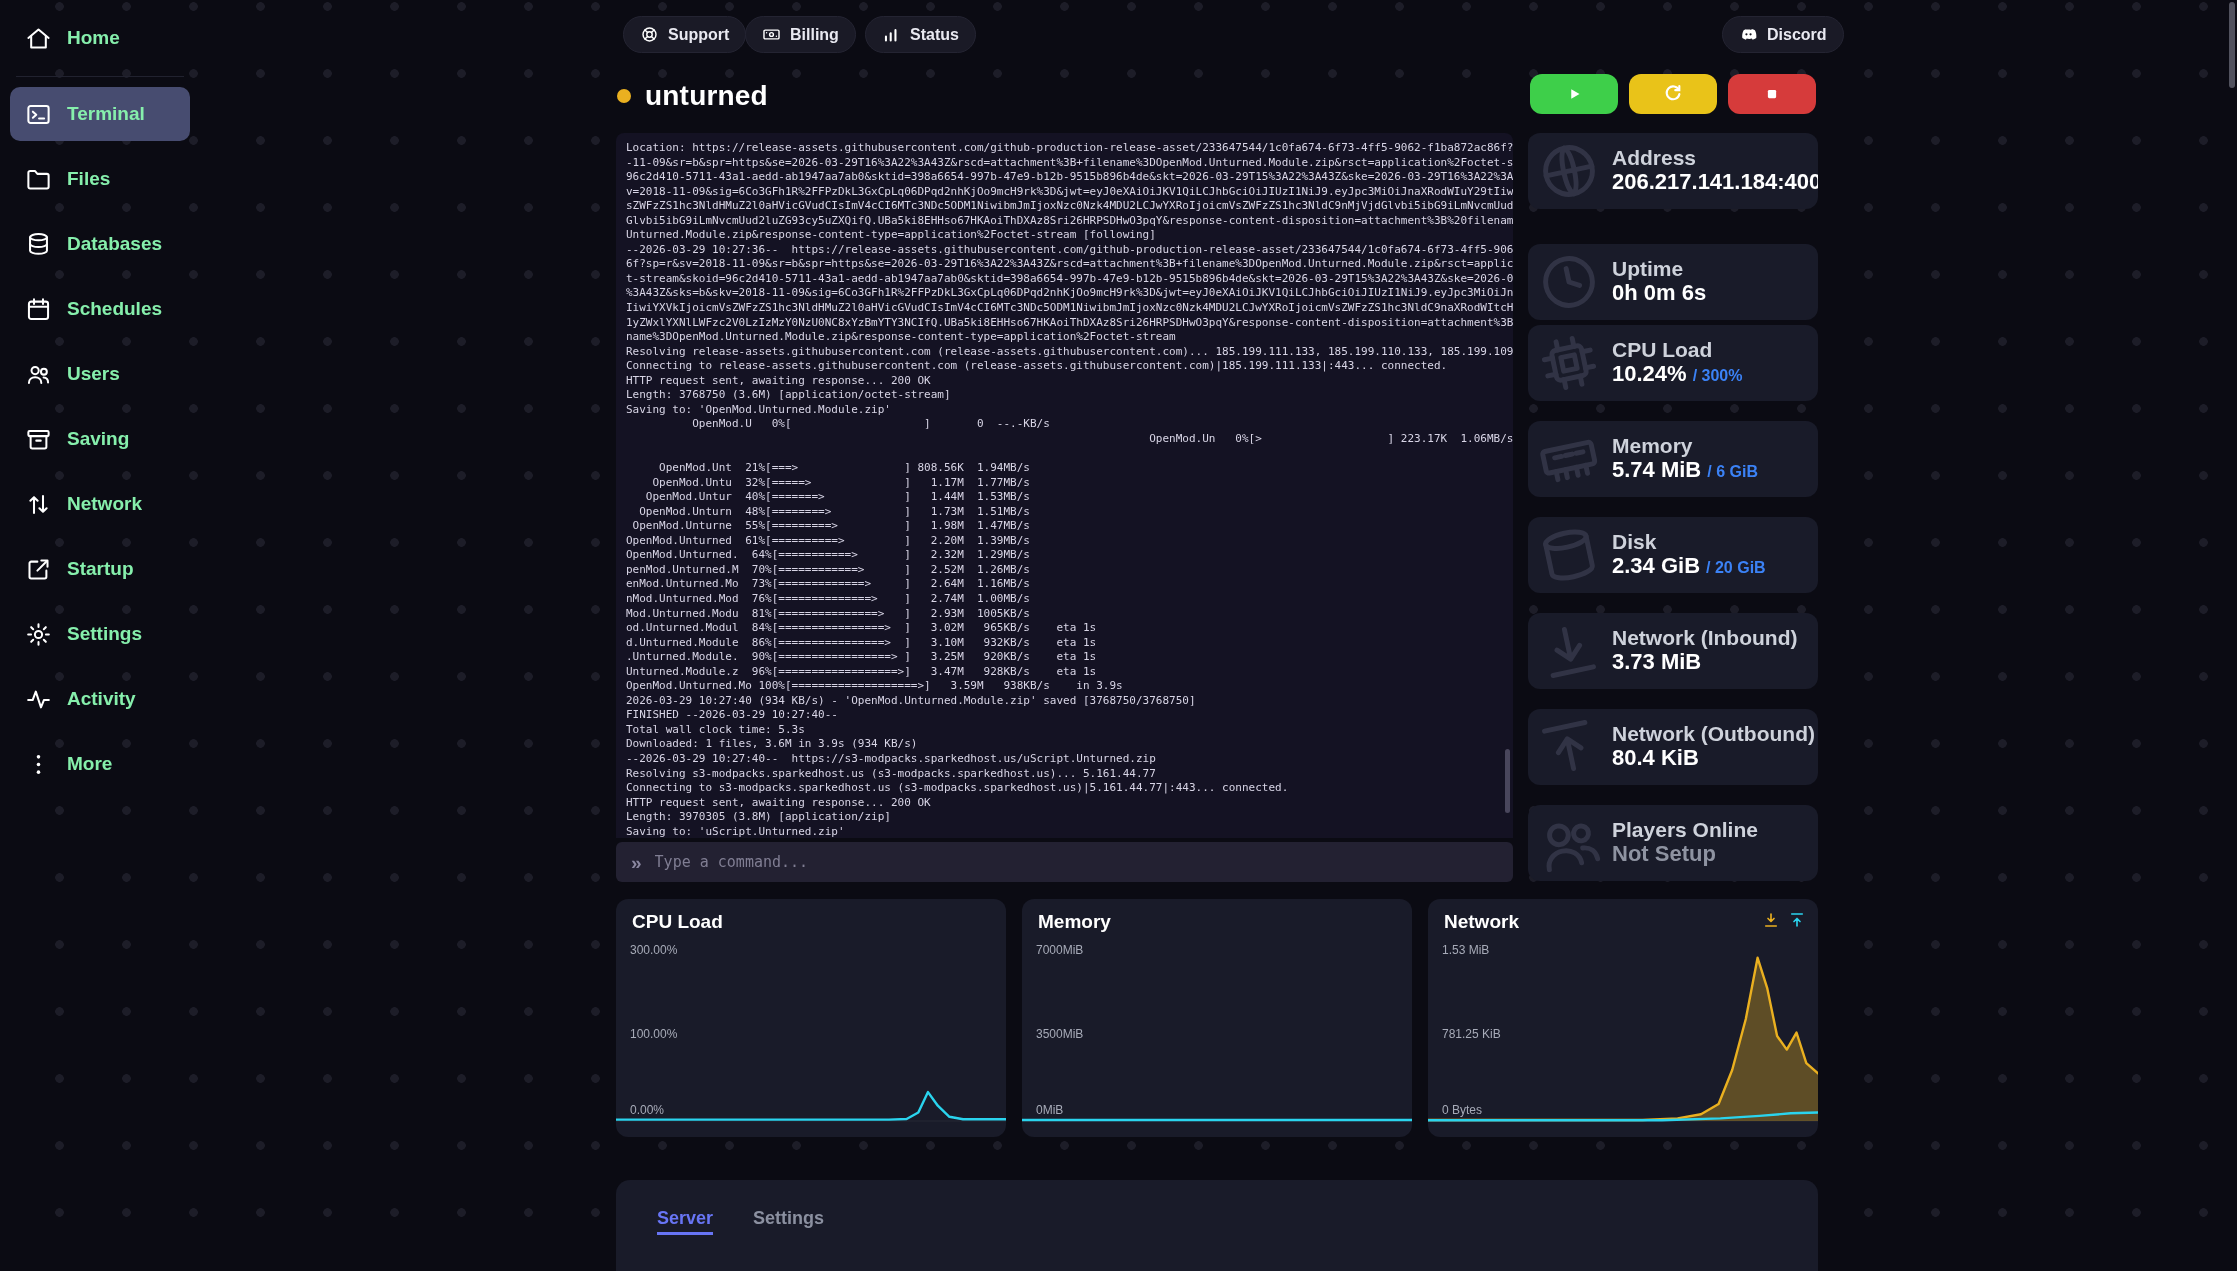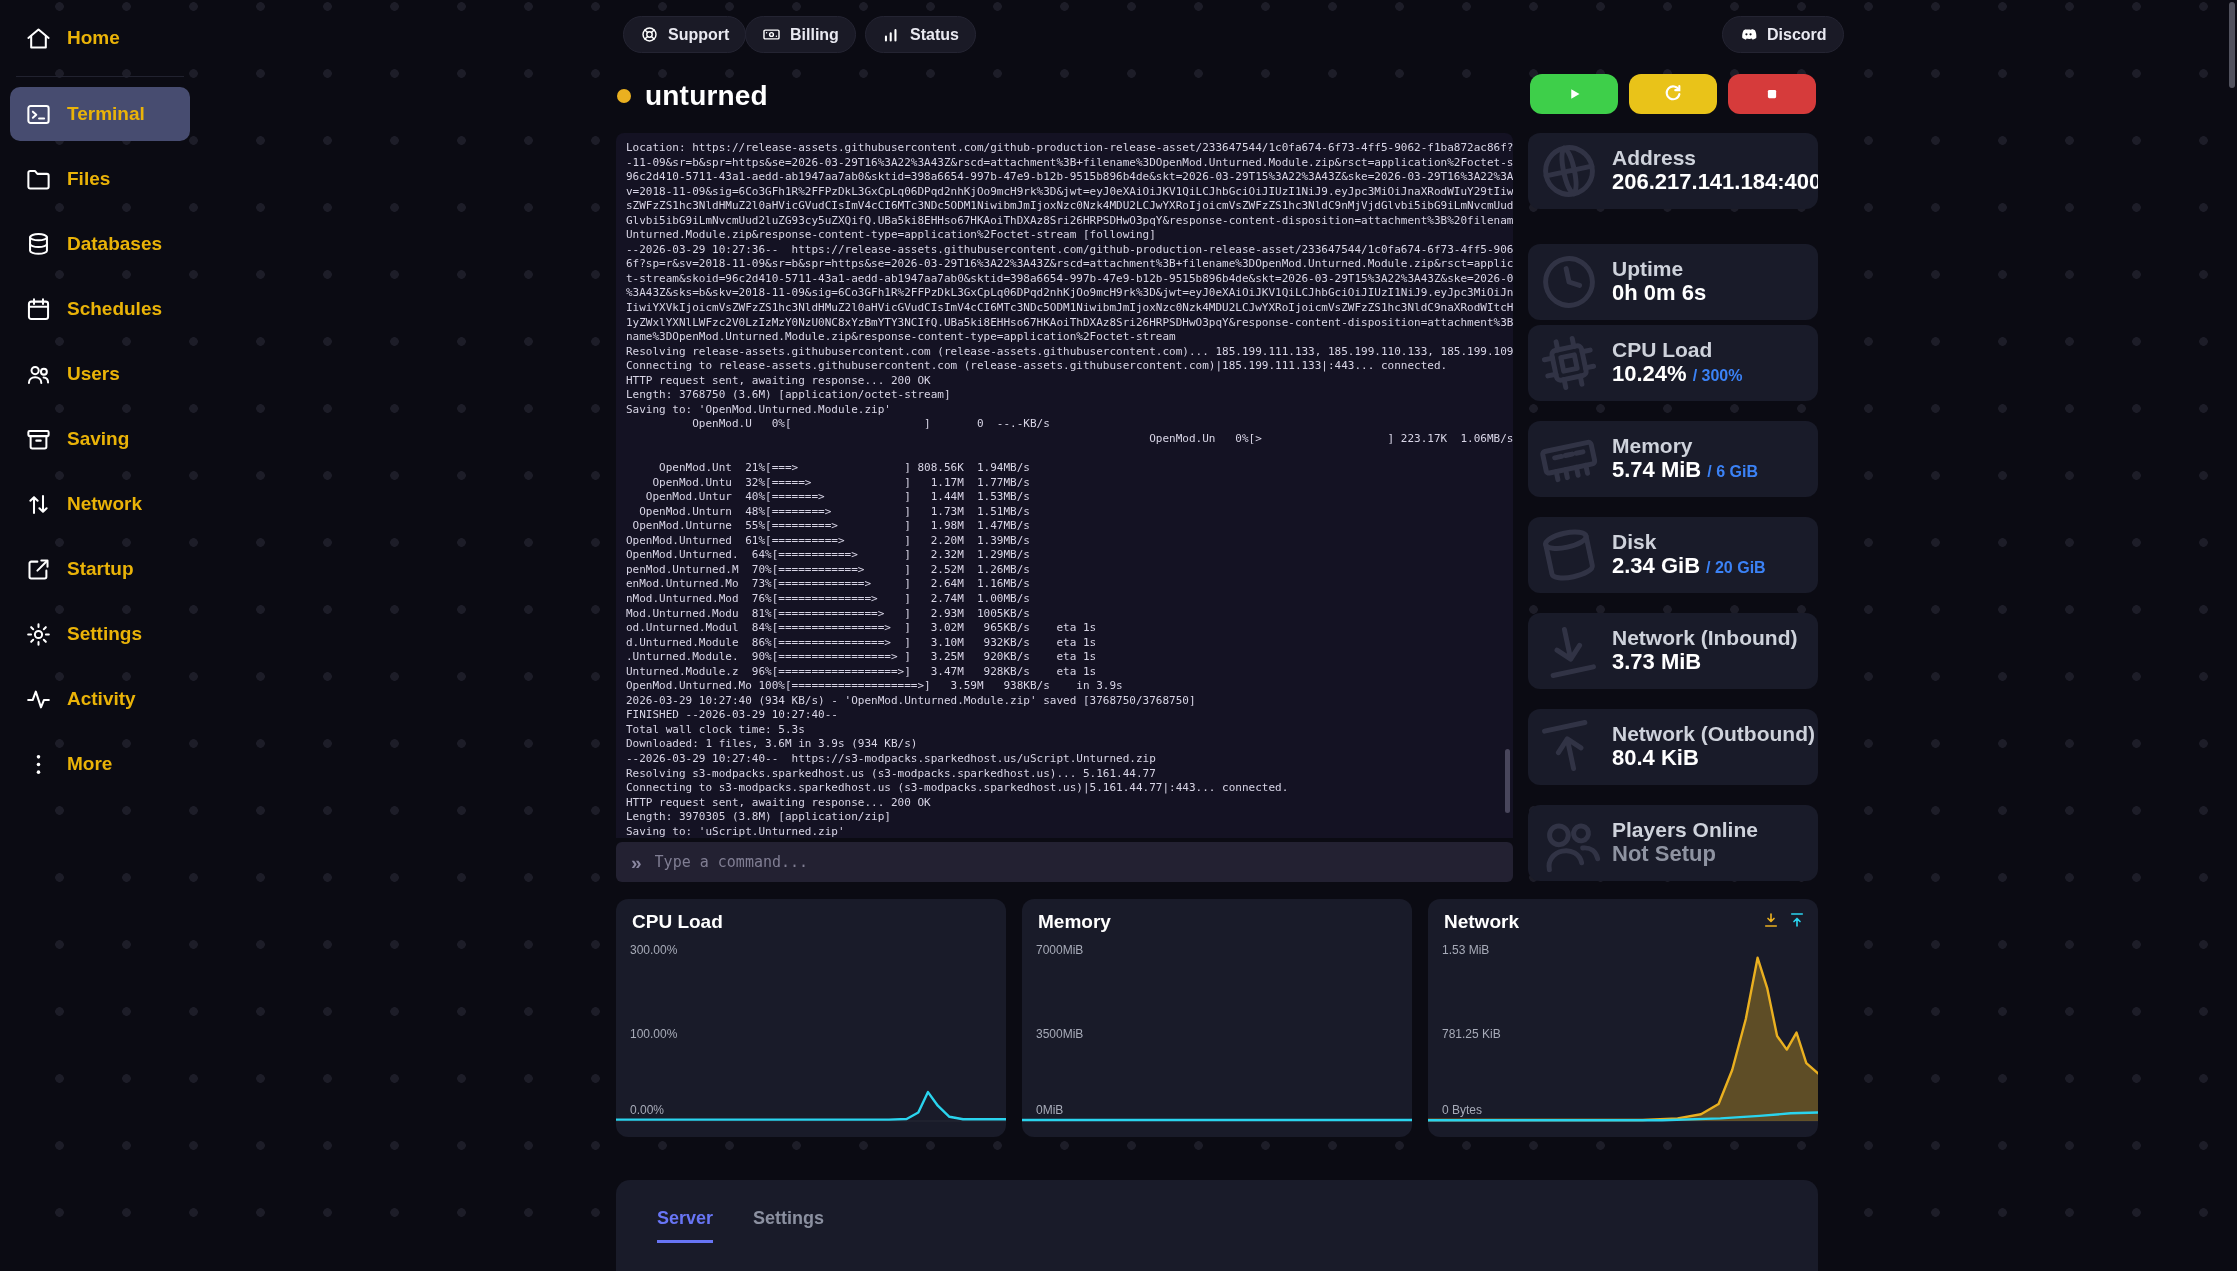--- a/index.html
+++ b/index.html
@@ -13,21 +13,21 @@
     font-family:"Liberation Sans", sans-serif;
     color:#ffffff;
   }
   svg { display:block; }
 
   
   .sidebar { position:absolute; left:0; top:0; width:200px; height:100%; z-index:3; }
   .side-item {
     height:54px; margin:0 10px 11px 10px; border-radius:10px;
     display:flex; align-items:center; gap:15px; padding-left:15px;
-    font-size:19px; font-weight:700; color:#eab308; cursor:pointer;
+    font-size:19px; font-weight:700; color:#86efac; cursor:pointer;
   }
   .side-item:first-child { margin-top:11px; }
   .side-item.active { background:#474c70; }
   .side-icon { width:27px; height:27px; color:#ffffff; flex:0 0 27px; }
   .side-icon svg { width:27px; height:27px; }
   .side-divider { height:1px; background:#21222f; margin:0 16px 10px 16px; }
 
   
   .pill {
     position:absolute; top:16px; height:37px; border-radius:19px;
@@ -87,21 +87,21 @@
   .chart-card { position:absolute; top:899px; width:390px; height:238px; background:#191b29; border-radius:12px; overflow:hidden; }
   .chart-title { position:absolute; left:16px; top:12px; font-size:19px; font-weight:700; color:#ffffff; z-index:2; }
   .chart-tick { position:absolute; left:14px; font-size:12px; color:#a7abb8; z-index:2; }
   .chart-svg { position:absolute; left:0; top:0; }
   .chart-badges { position:absolute; right:12px; top:12px; display:flex; gap:8px; z-index:2; }
   .chart-badges svg { width:18px; height:18px; }
 
   
   .bottom-panel { position:absolute; left:616px; top:1180px; width:1202px; height:180px; background:#191b29; border-radius:14px; }
   .tabs { display:flex; gap:40px; padding:28px 0 0 41px; }
-  .tab { font-size:18px; font-weight:600; color:#8b90a0; padding-bottom:11px; cursor:pointer; border-bottom:3px solid transparent; }
+  .tab { font-size:18px; font-weight:600; color:#8b90a0; padding-bottom:3px; cursor:pointer; border-bottom:3px solid transparent; }
   .tab.active { color:#6875f5; border-bottom-color:#6875f5; }
 
   .page-scrollbar { position:absolute; right:2px; top:2px; width:6px; height:86px; background:#8d8e9c; opacity:0.55; border-radius:3px; }
 </style>
 </head>
 <body>
 
 <nav class="sidebar">
     <div class="side-item">
       <span class="side-icon">

